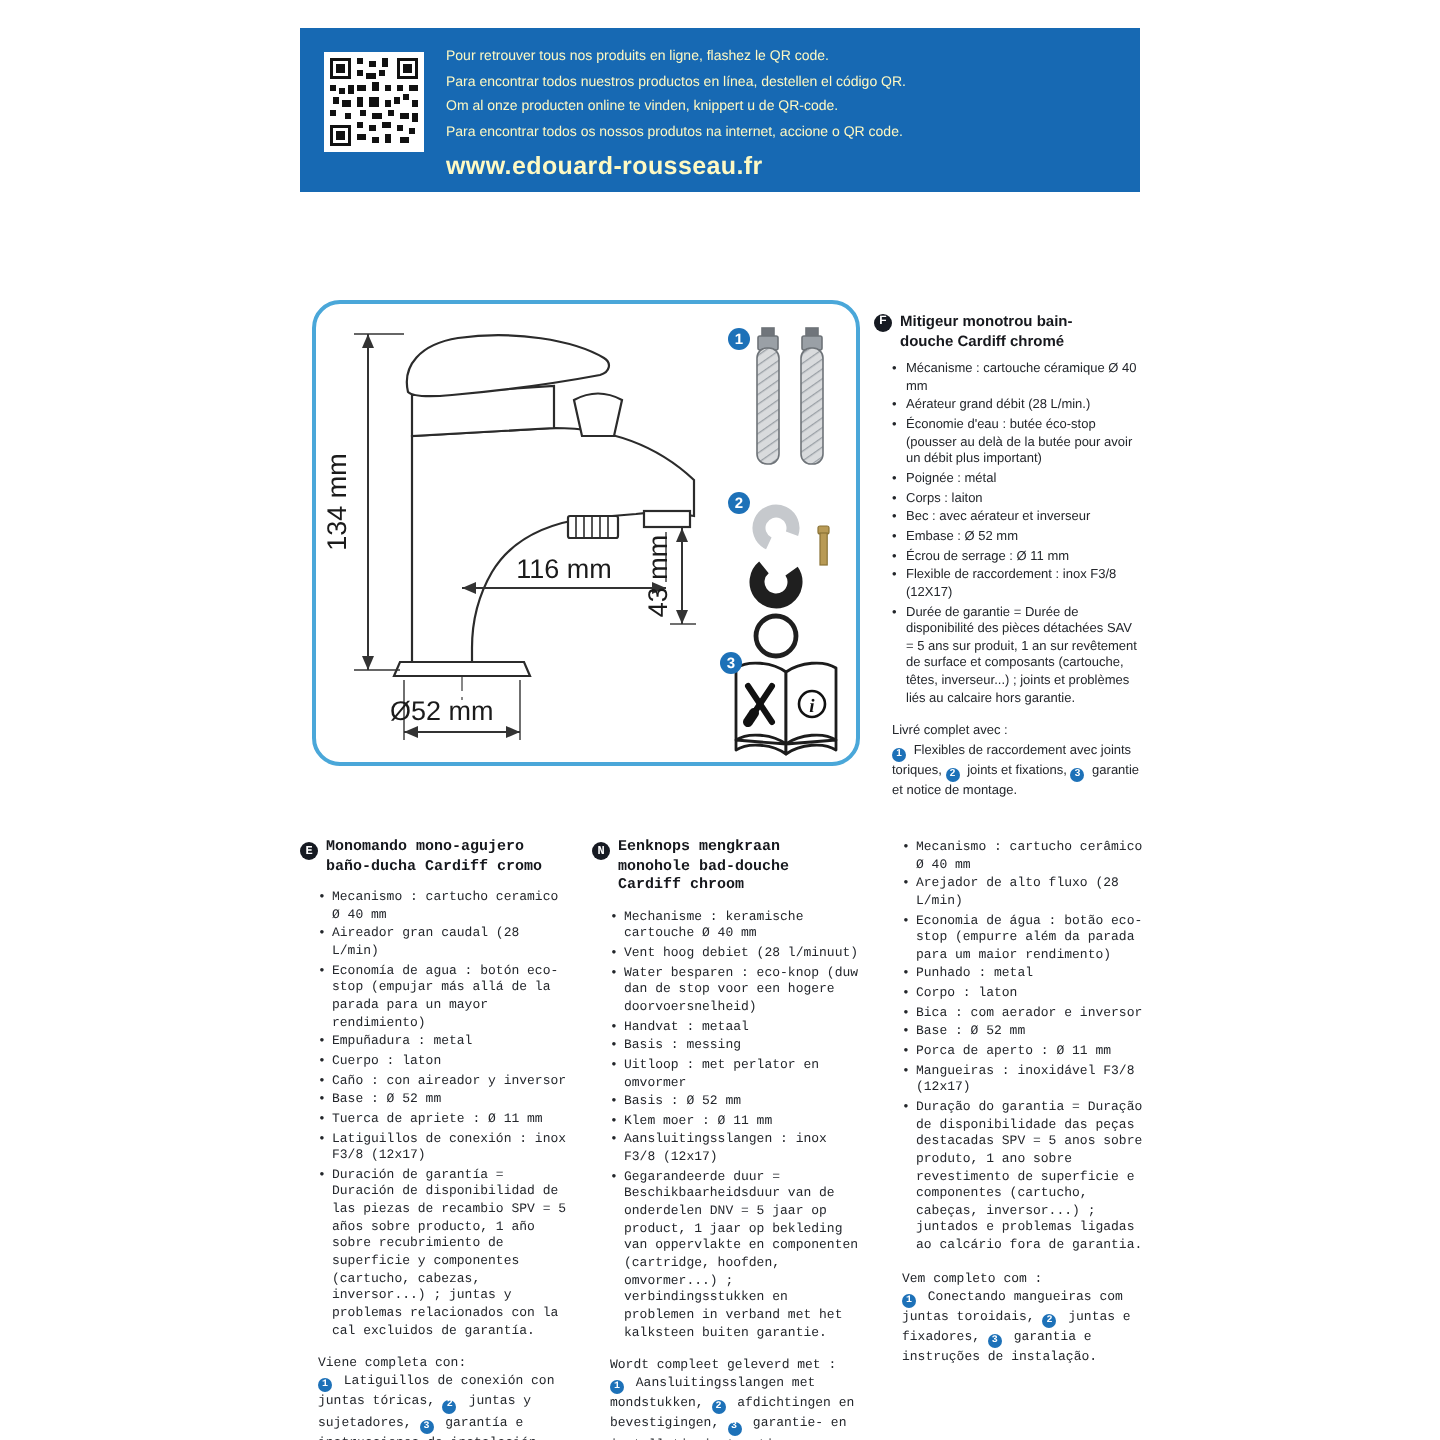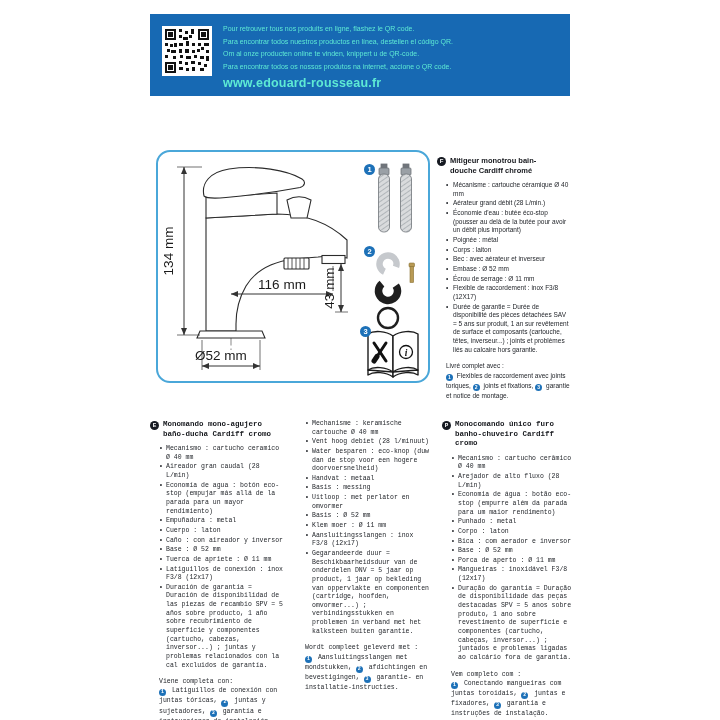--- a/index.html
+++ b/index.html
@@ -4,21 +4,21 @@
 <style>
   html,body{margin:0;padding:0;background:#fff;}
   .sheet{position:relative;width:720px;height:720px;background:#fff;overflow:hidden;
          font-family:"Liberation Sans",sans-serif;color:#23262b;}
 
   
   .banner{position:absolute;left:150px;top:14px;width:420px;height:82px;background:#1769b3;
           display:flex;gap:11px;padding:9px 12px;box-sizing:border-box;}
   .qr-wrap{flex:0 0 auto;width:50px;height:50px;background:#fff;padding:3px;box-sizing:border-box;margin-top:3px;}
   .qr-wrap svg{display:block;width:44px;height:44px;}
-  .banner-text{color:#5eead4;min-width:0;}
+  .banner-text{color:#fef9c3;min-width:0;}
   .banner-line{font-size:7px;line-height:1.8;white-space:nowrap;}
   .website{font-size:12.5px;font-weight:bold;letter-spacing:.2px;margin-top:3px;}
 
   
   .diagram-box{position:absolute;left:156px;top:150px;width:274px;height:233px;background:#fff;
                border:2px solid #4aa7d9;border-radius:14px;box-sizing:border-box;}
   .faucet-svg{position:absolute;left:2px;top:2px;}
   .parts-strip{position:absolute;right:4px;top:4px;width:62px;height:222px;}
   .part-group{position:absolute;left:0;width:62px;}
   .callout-badge{position:absolute;width:11px;height:11px;border-radius:50%;background:#1d71b8;color:#fff;
@@ -262,20 +262,24 @@
         <span class="num-badge">1</span>
         <span>Latiguillos de conexión con juntas tóricas,</span>
         <span class="num-badge">2</span>
         <span>juntas y sujetadores,</span>
         <span class="num-badge">3</span>
         <span>garantía e instrucciones de instalación.</span>
       </p>
     </div>
 
     <div class="prod-col">
+      <h2 class="prod-title">
+        <span class="lang-badge">N</span>
+        <span>Eenknops mengkraan monohole bad-douche Cardiff chroom</span>
+      </h2>
       <ul class="specs">
         <li>Mechanisme : keramische cartouche Ø 40 mm</li>
         <li>Vent hoog debiet (28 l/minuut)</li>
         <li>Water besparen : eco-knop (duw dan de stop voor een hogere doorvoersnelheid)</li>
         <li>Handvat : metaal</li>
         <li>Basis : messing</li>
         <li>Uitloop : met perlator en omvormer</li>
         <li>Basis : Ø 52 mm</li>
         <li>Klem moer : Ø 11 mm</li>
         <li>Aansluitingsslangen : inox F3/8 (12x17)</li>
@@ -286,24 +290,20 @@
         <span class="num-badge">1</span>
         <span>Aansluitingsslangen met mondstukken,</span>
         <span class="num-badge">2</span>
         <span>afdichtingen en bevestigingen,</span>
         <span class="num-badge">3</span>
         <span>garantie- en installatie-instructies.</span>
       </p>
     </div>
 
     <div class="prod-col">
-      <h2 class="prod-title">
-        <span class="lang-badge">P</span>
-        <span>Monocomando único furo banho-chuveiro Cardiff cromo</span>
-      </h2>
       <ul class="specs">
         <li>Mecanismo : cartucho cerâmico Ø 40 mm</li>
         <li>Arejador de alto fluxo (28 L/min)</li>
         <li>Economia de água : botão eco-stop (empurre além da parada para um maior rendimento)</li>
         <li>Punhado : metal</li>
         <li>Corpo : laton</li>
         <li>Bica : com aerador e inversor</li>
         <li>Base : Ø 52 mm</li>
         <li>Porca de aperto : Ø 11 mm</li>
         <li>Mangueiras : inoxidável F3/8 (12x17)</li>

